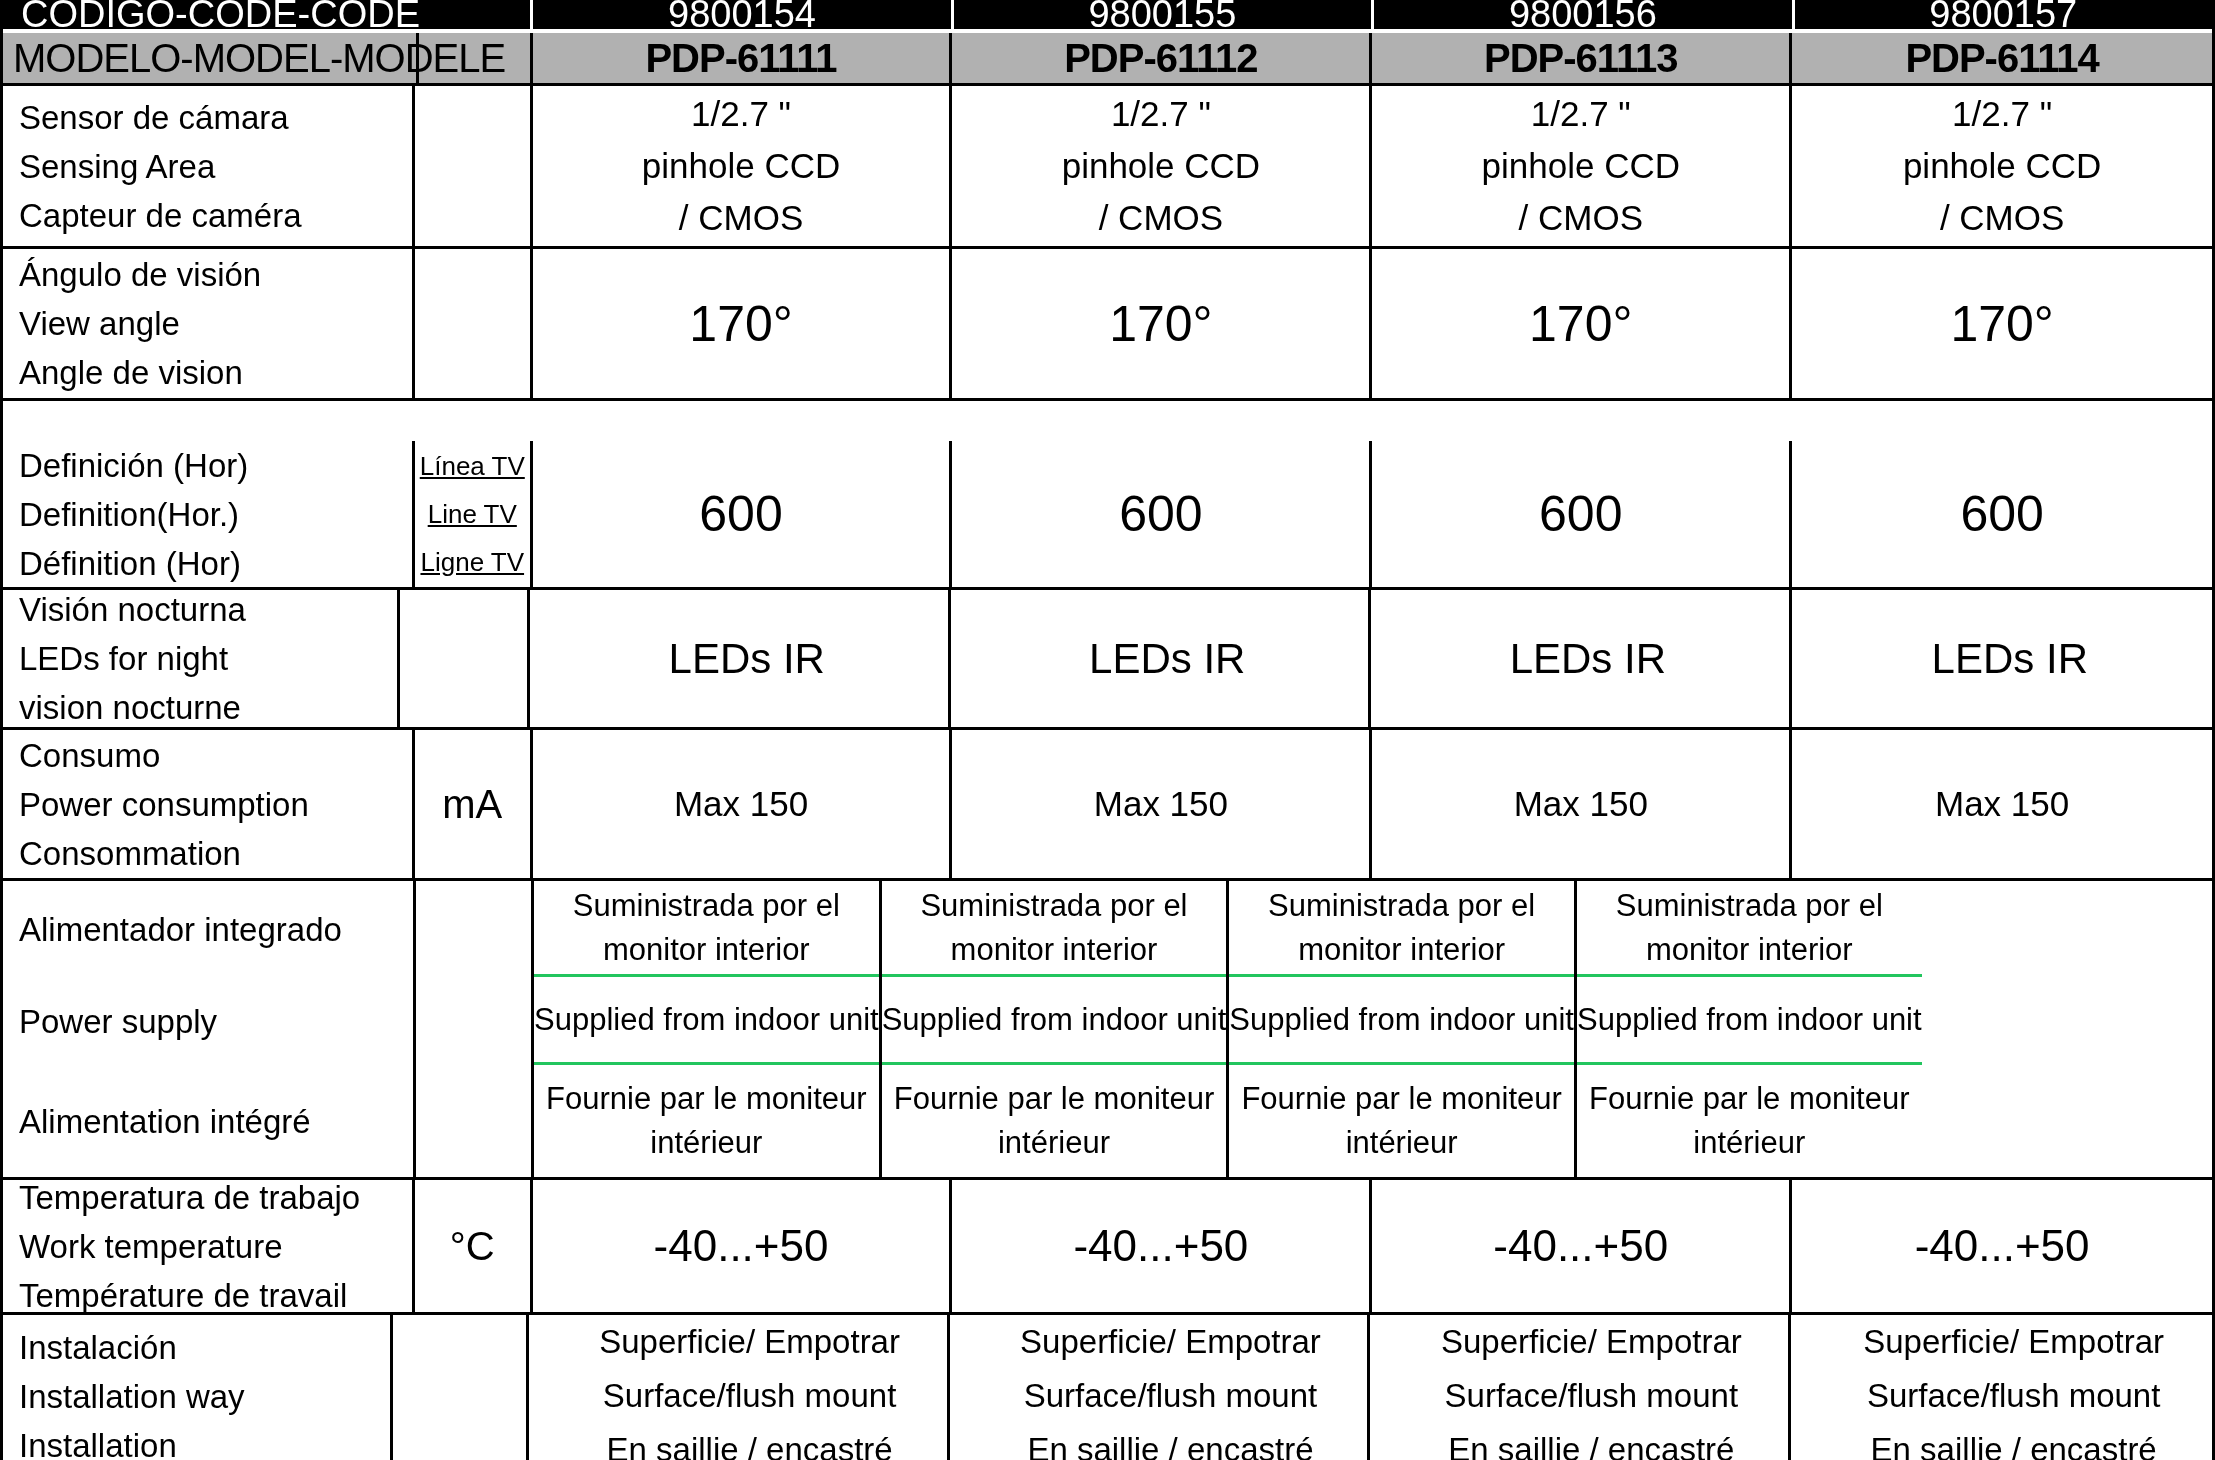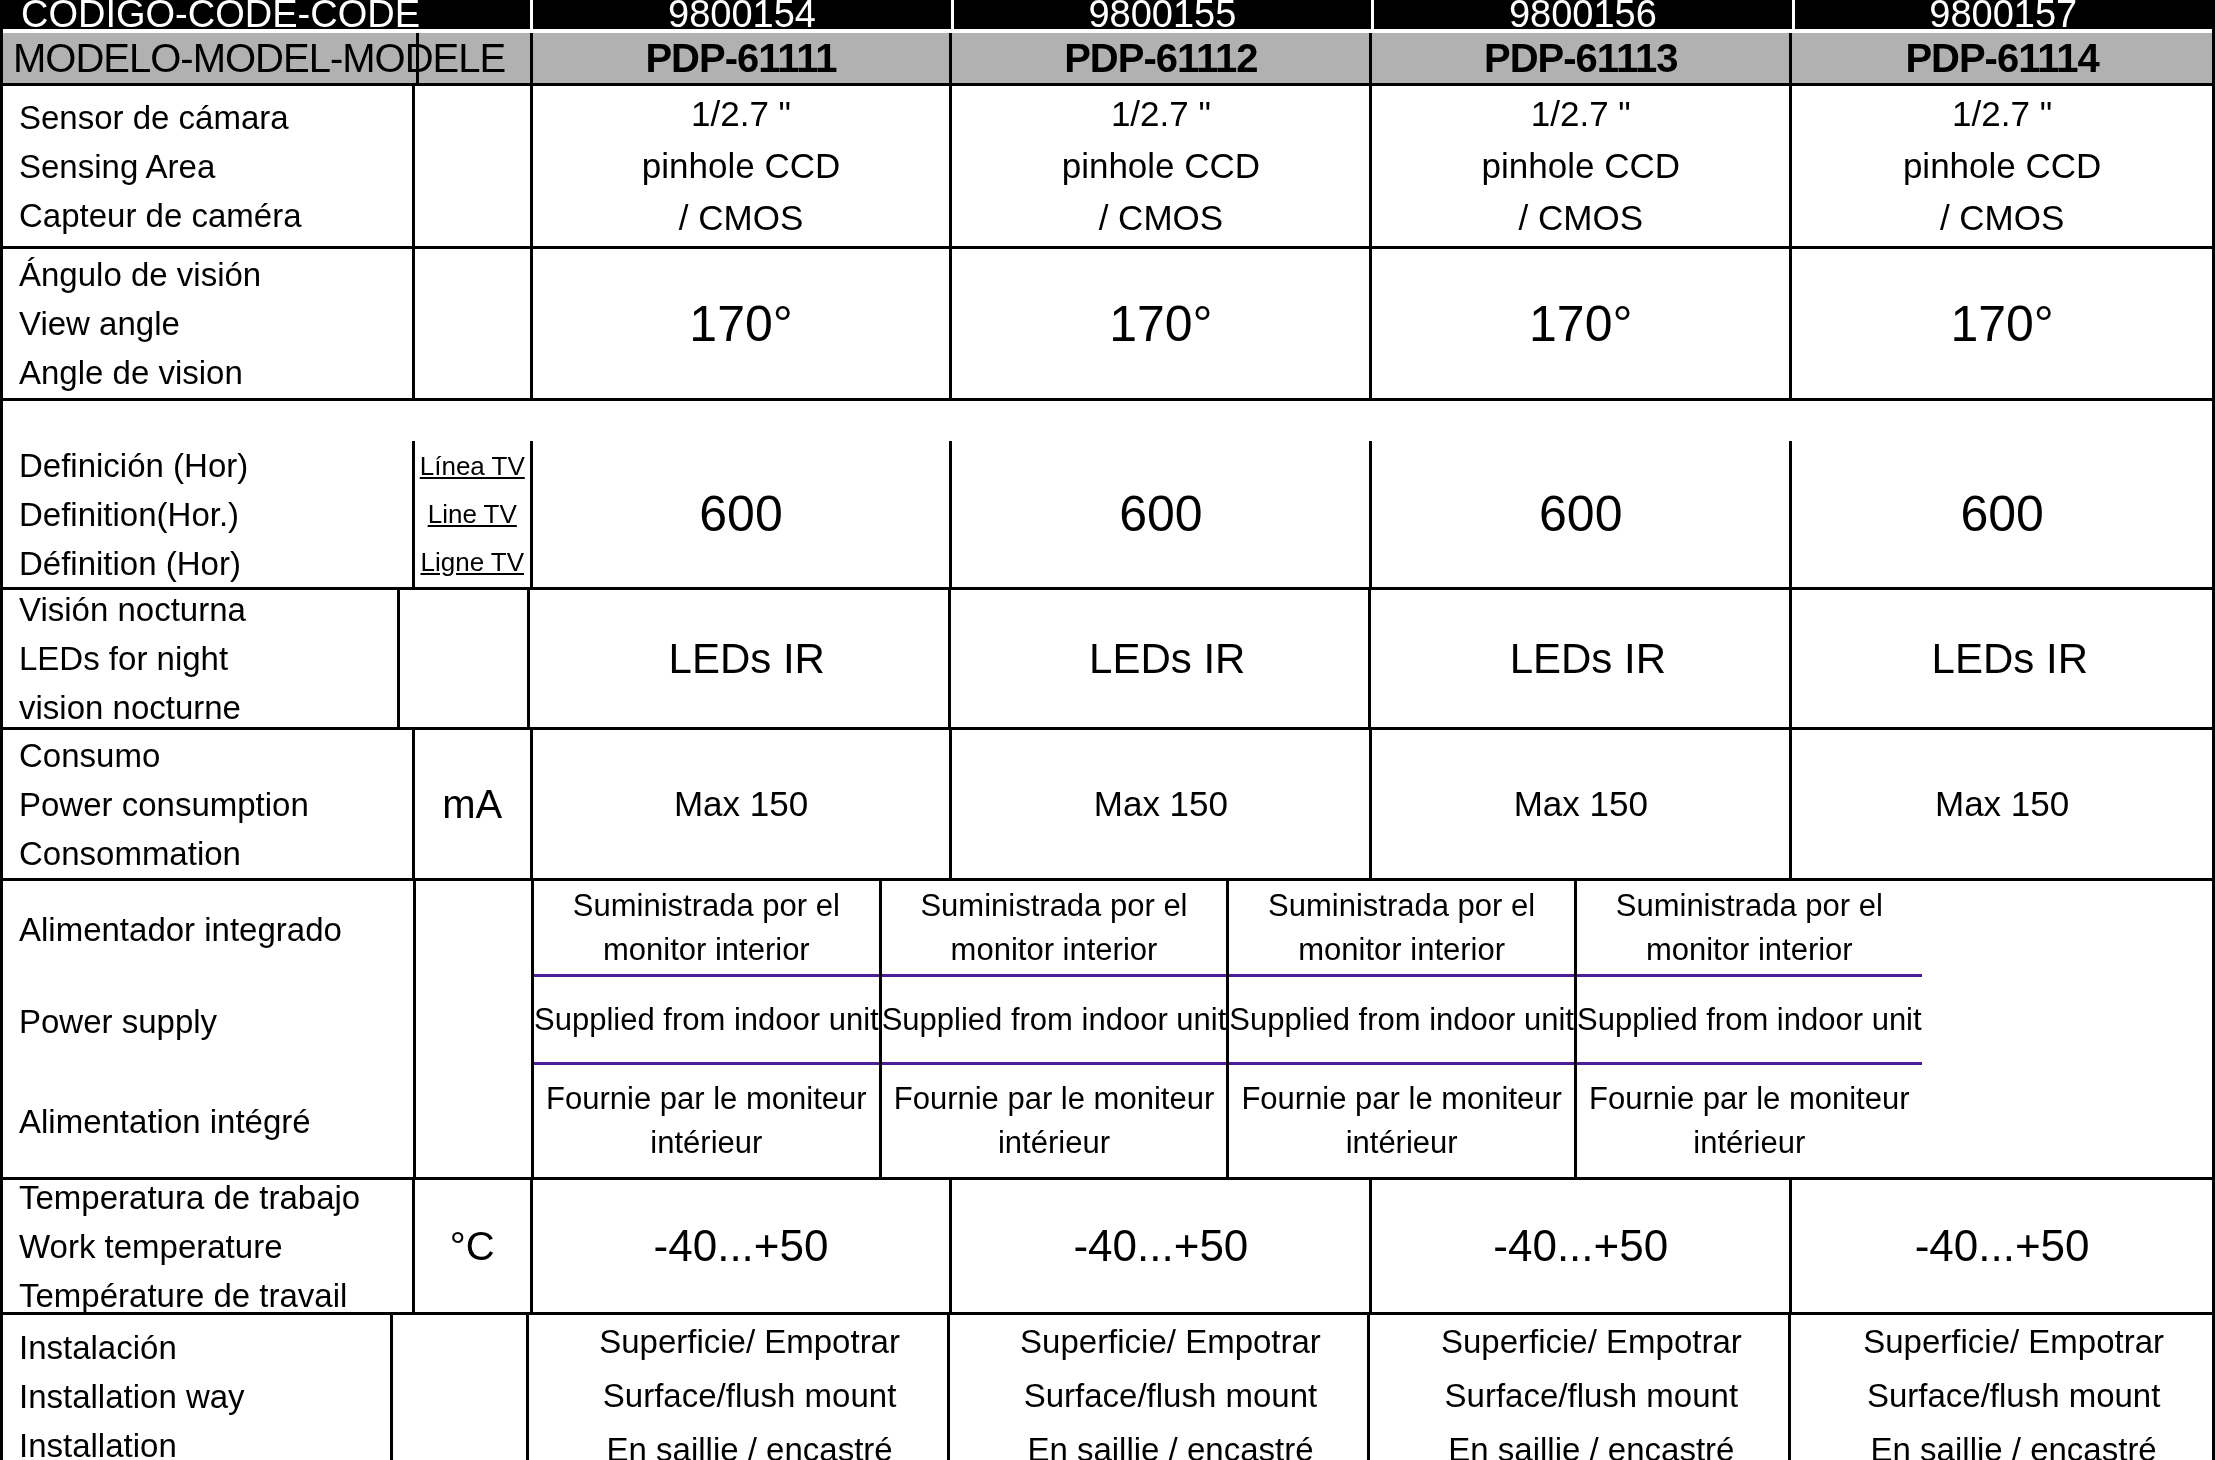--- a/index.html
+++ b/index.html
@@ -51,21 +51,21 @@
   .r-cons{height:151px;}
   .r-power{height:299px;}
   .r-temp{height:135px;}
   .r-inst{height:165px;border-bottom:3px solid #000;gap:24px;}
 
   
   .power-labels{justify-content:flex-start;padding-left:16px;}
   .plabel{display:flex;flex-direction:column;justify-content:center;box-sizing:border-box;}
   .plabel .ln{font-size:33px;}
   .pcol{padding:0;justify-content:flex-start;}
-  .sub{box-sizing:border-box;border-bottom:3px solid #4c1d95;display:flex;flex-direction:column;justify-content:center;align-items:center;text-align:center;}
+  .sub{box-sizing:border-box;border-bottom:3px solid #22c55e;display:flex;flex-direction:column;justify-content:center;align-items:center;text-align:center;}
   .sub.subl{border-bottom:none;}
   .sub .ln{font-size:31px;line-height:44px;}
   .h1{height:96px;} .h2{height:88px;} .h3{height:112px;}
 </style>
 </head>
 <body>
 
 <div class="tbl">
 
   <div class="row hdr">

